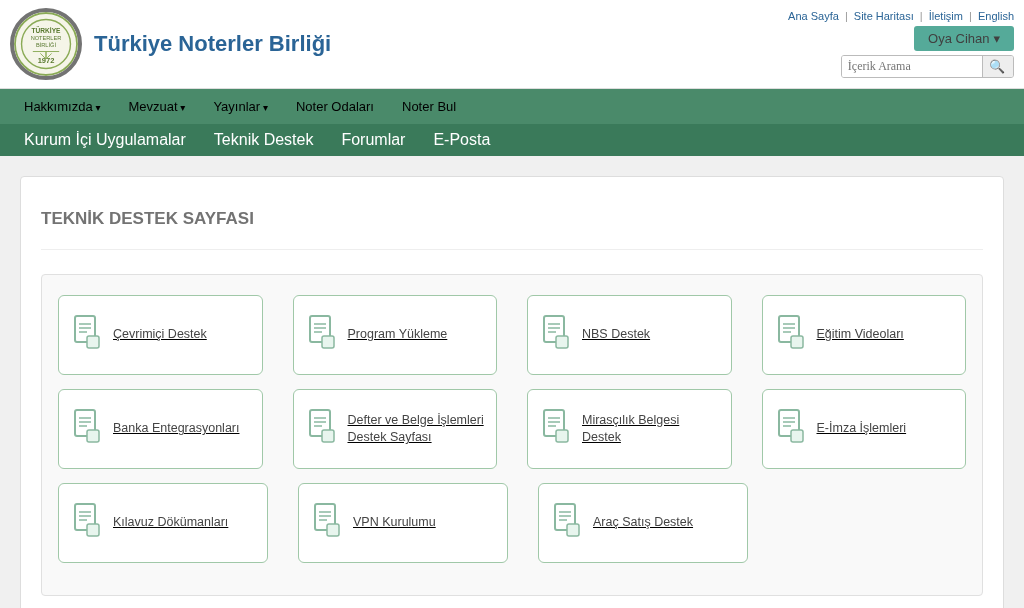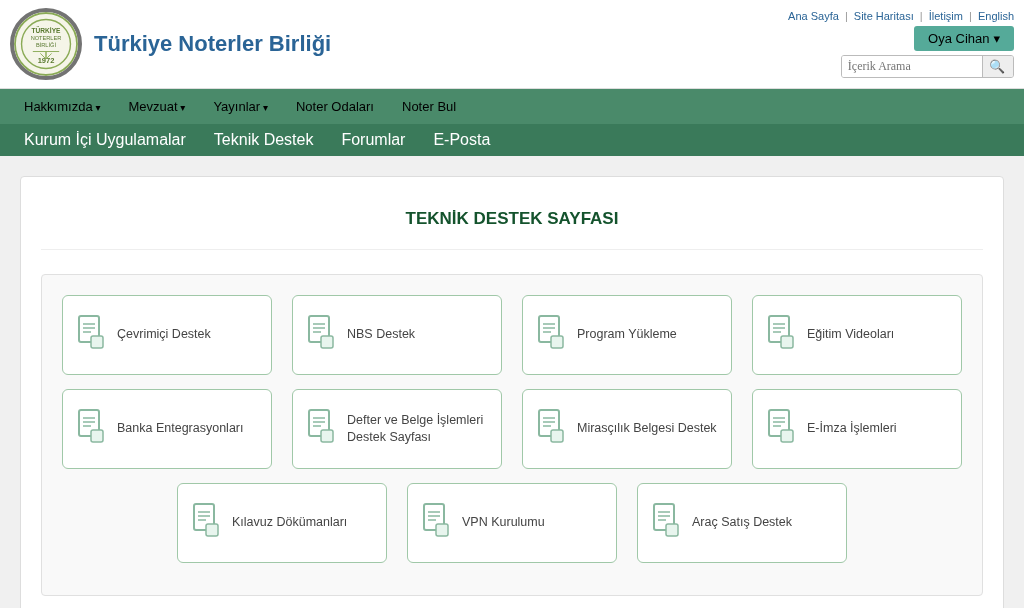--- a/index.html
+++ b/index.html
@@ -35,21 +35,21 @@
     .top-links {
       font-size: 11px;
       color: #555;
     }
     .top-links a {
       color: #2a6496;
       text-decoration: none;
     }
     .top-links span { color: #999; margin: 0 3px; }
     .user-btn {
-      background: #5a9; color: #000000; border: none; border-radius: 3px;
+      background: #5a9; color: #404040; border: none; border-radius: 3px;
       padding: 5px 14px; font-size: 13px; cursor: pointer;
       display: flex; align-items: center; gap: 4px;
     }
     .search-box {
       display: flex; align-items: center;
       border: 1px solid #bbb; border-radius: 3px;
       background: #fff; overflow: hidden;
     }
     .search-box input {
       border: none; outline: none; padding: 3px 6px; font-size: 12px;
@@ -98,41 +98,41 @@
       max-width: 1024px;
       margin: 0 auto;
     }
     .page-card {
       background: #fff;
       border: 1px solid #ddd;
       border-radius: 4px;
       padding: 20px;
     }
     .page-title {
-      text-align: center;
+      text-align: left;
       font-size: 17px;
       font-weight: bold;
-      color: #14532d;
+      color: #737373;
       padding: 12px 0 20px;
       border-bottom: 1px solid #eee;
       margin-bottom: 24px;
     }
 
     
     .grid-section {
       background: #f9f9f9;
       border: 1px solid #e0e0e0;
       border-radius: 4px;
       padding: 20px 16px;
     }
     .grid-row {
       display: flex;
-      gap: 20px;
-      justify-content: center;
+      gap: 30px;
       margin-bottom: 14px;
+      text-decoration: underline;
     }
     .grid-row:last-child { margin-bottom: 12px; }
 
     .card {
       background: #fff;
       border: 1px solid #a0c8a8;
       border-radius: 6px;
       padding: 16px 12px;
       width: 210px;
       min-height: 80px;
@@ -248,33 +248,33 @@
         <div class="card">
           <div class="card-icon">
             <svg width="32" height="36" viewBox="0 0 32 36">
                 <rect x="4" y="2" width="20" height="26" rx="2" fill="none" stroke="#8ab8a0" stroke-width="2"></rect>
                 <line x1="8" y1="10" x2="20" y2="10" stroke="#8ab8a0" stroke-width="1.5"></line>
                 <line x1="8" y1="14" x2="20" y2="14" stroke="#8ab8a0" stroke-width="1.5"></line>
                 <line x1="8" y1="18" x2="16" y2="18" stroke="#8ab8a0" stroke-width="1.5"></line>
                 <rect x="16" y="22" width="12" height="12" rx="2" fill="#e8f5ee" stroke="#8ab8a0" stroke-width="1.5"></rect>
               </svg>
           </div>
+          <div class="card-label">Program Yükleme</div>
+        </div>
+        <div class="card">
+          <div class="card-icon">
+            <svg width="32" height="36" viewBox="0 0 32 36">
+                <rect x="4" y="2" width="20" height="26" rx="2" fill="none" stroke="#8ab8a0" stroke-width="2"></rect>
+                <line x1="8" y1="10" x2="20" y2="10" stroke="#8ab8a0" stroke-width="1.5"></line>
+                <line x1="8" y1="14" x2="20" y2="14" stroke="#8ab8a0" stroke-width="1.5"></line>
+                <line x1="8" y1="18" x2="16" y2="18" stroke="#8ab8a0" stroke-width="1.5"></line>
+                <rect x="16" y="22" width="12" height="12" rx="2" fill="#e8f5ee" stroke="#8ab8a0" stroke-width="1.5"></rect>
+              </svg>
+          </div>
           <div class="card-label">NBS Destek</div>
-        </div>
-        <div class="card">
-          <div class="card-icon">
-            <svg width="32" height="36" viewBox="0 0 32 36">
-                <rect x="4" y="2" width="20" height="26" rx="2" fill="none" stroke="#8ab8a0" stroke-width="2"></rect>
-                <line x1="8" y1="10" x2="20" y2="10" stroke="#8ab8a0" stroke-width="1.5"></line>
-                <line x1="8" y1="14" x2="20" y2="14" stroke="#8ab8a0" stroke-width="1.5"></line>
-                <line x1="8" y1="18" x2="16" y2="18" stroke="#8ab8a0" stroke-width="1.5"></line>
-                <rect x="16" y="22" width="12" height="12" rx="2" fill="#e8f5ee" stroke="#8ab8a0" stroke-width="1.5"></rect>
-              </svg>
-          </div>
-          <div class="card-label">Program Yükleme</div>
         </div>
         <div class="card">
           <div class="card-icon">
             <svg width="32" height="36" viewBox="0 0 32 36">
                 <rect x="4" y="2" width="20" height="26" rx="2" fill="none" stroke="#8ab8a0" stroke-width="2"></rect>
                 <line x1="8" y1="10" x2="20" y2="10" stroke="#8ab8a0" stroke-width="1.5"></line>
                 <line x1="8" y1="14" x2="20" y2="14" stroke="#8ab8a0" stroke-width="1.5"></line>
                 <line x1="8" y1="18" x2="16" y2="18" stroke="#8ab8a0" stroke-width="1.5"></line>
                 <rect x="16" y="22" width="12" height="12" rx="2" fill="#e8f5ee" stroke="#8ab8a0" stroke-width="1.5"></rect>
               </svg>

